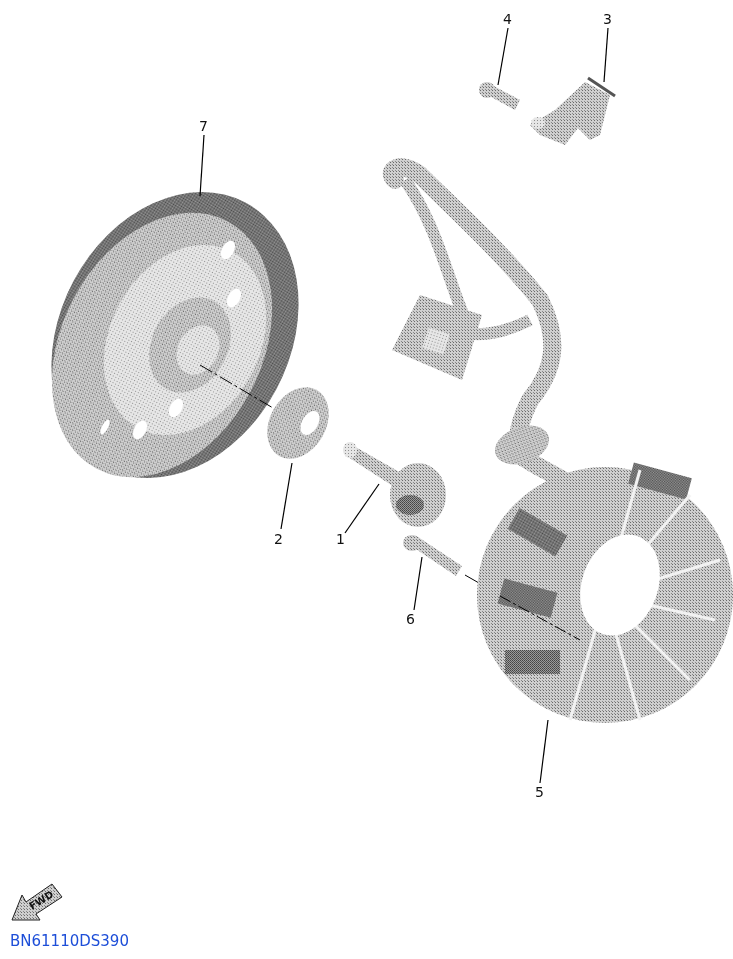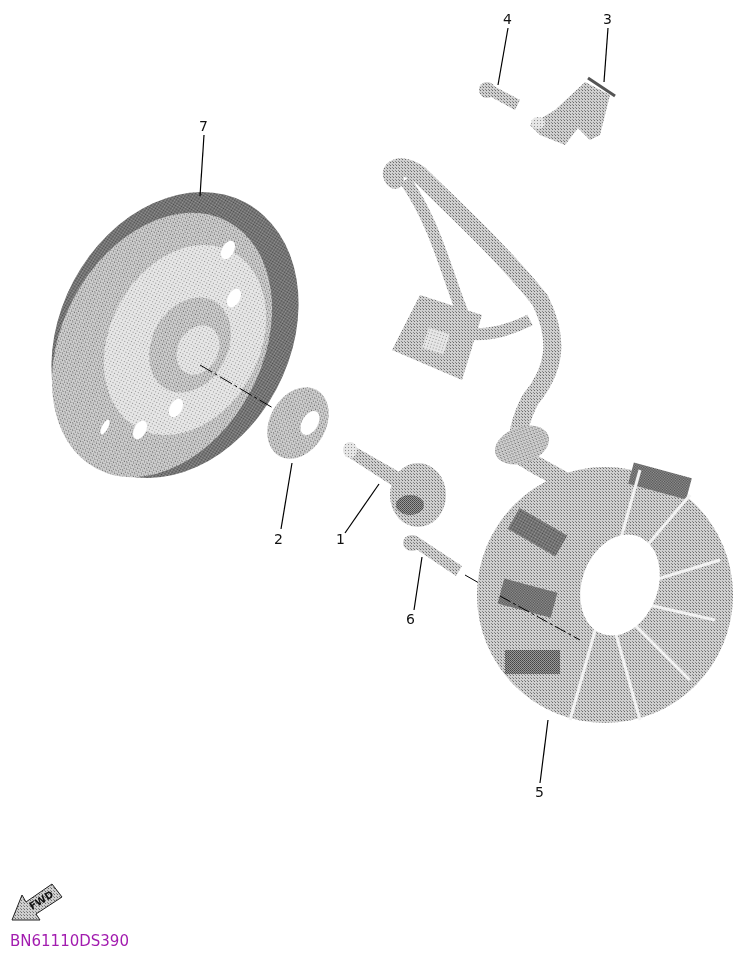--- a/index.html
+++ b/index.html
@@ -1,20 +1,20 @@
 <!DOCTYPE html>
 <html><head>
 <meta charset="utf-8">
 <style>
   html, body { margin:0; padding:0; background:#ffffff; }
   body { width:733px; height:959px; position:relative; overflow:hidden;
          font-family:"DejaVu Sans", sans-serif; color:#000; }
   svg.main { position:absolute; left:0; top:0; }
   .callout { position:absolute; font-size:14px; line-height:14px; color:#111; }
-  .code { position:absolute; left:10px; top:932px; font-size:15px; letter-spacing:0px; color:#a21caf; }
+  .code { position:absolute; left:10px; top:932px; font-size:15px; letter-spacing:0px; color:#1d4ed8; }
 </style>
 </head>
 <body>
 
 <svg class="main" width="733" height="959" viewBox="0 0 733 959">
   <defs>
     <pattern id="dither" width="3" height="3" patternUnits="userSpaceOnUse">
       <rect width="3" height="3" fill="#cfcfcf"></rect>
       <rect width="1" height="1" fill="#6a6a6a"></rect>
       <rect x="2" y="2" width="1" height="1" fill="#8a8a8a"></rect>

